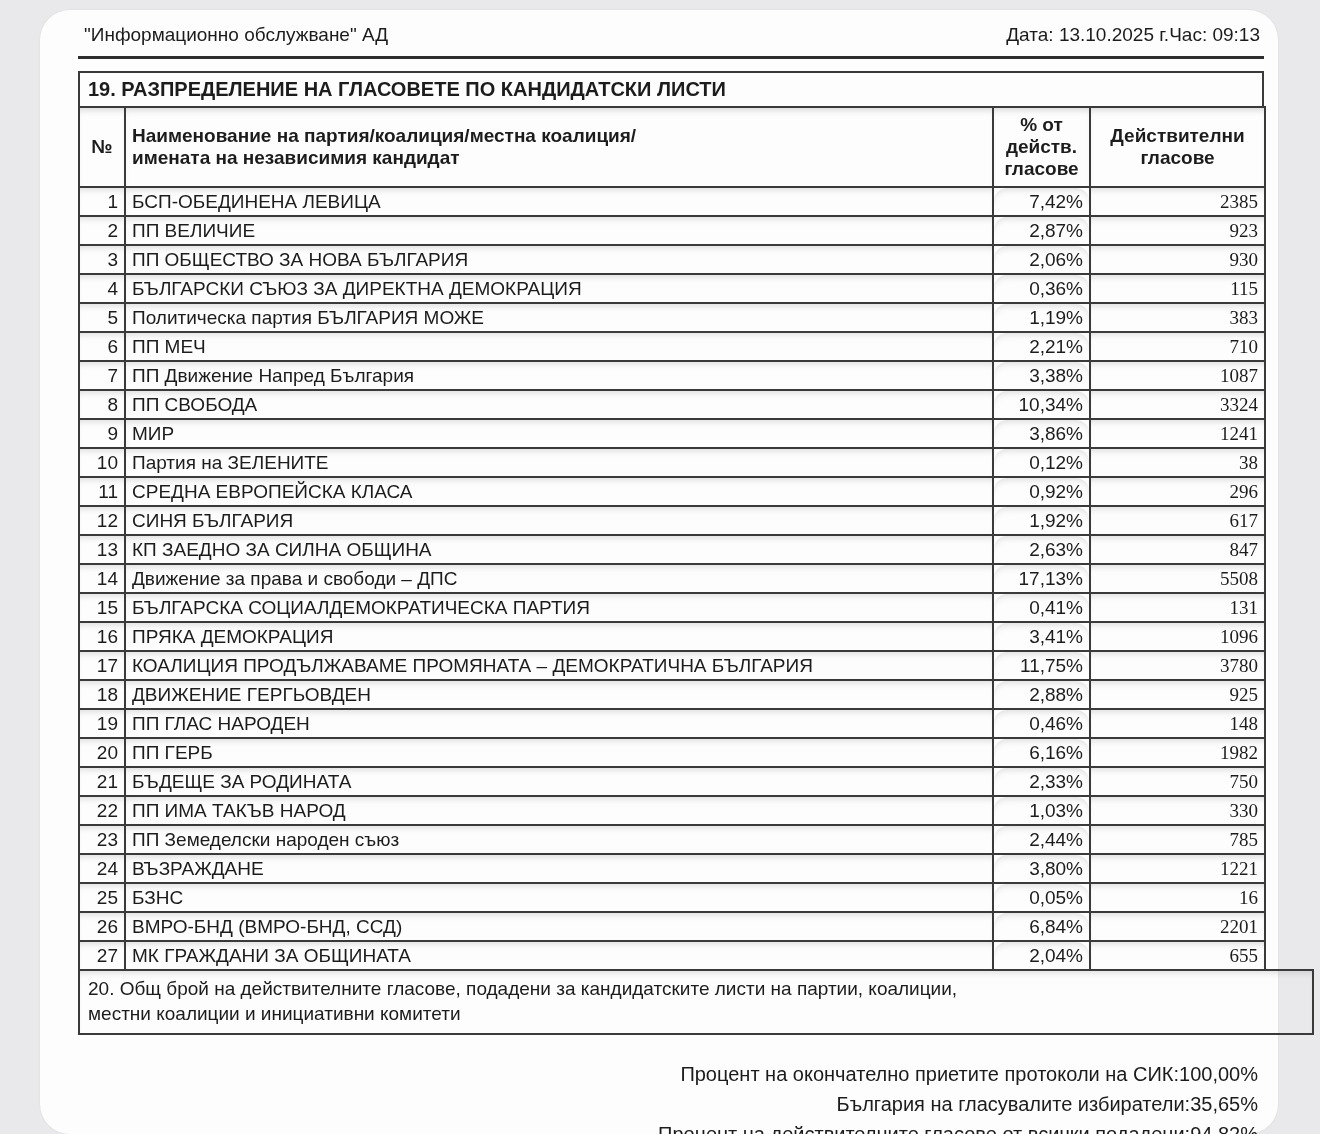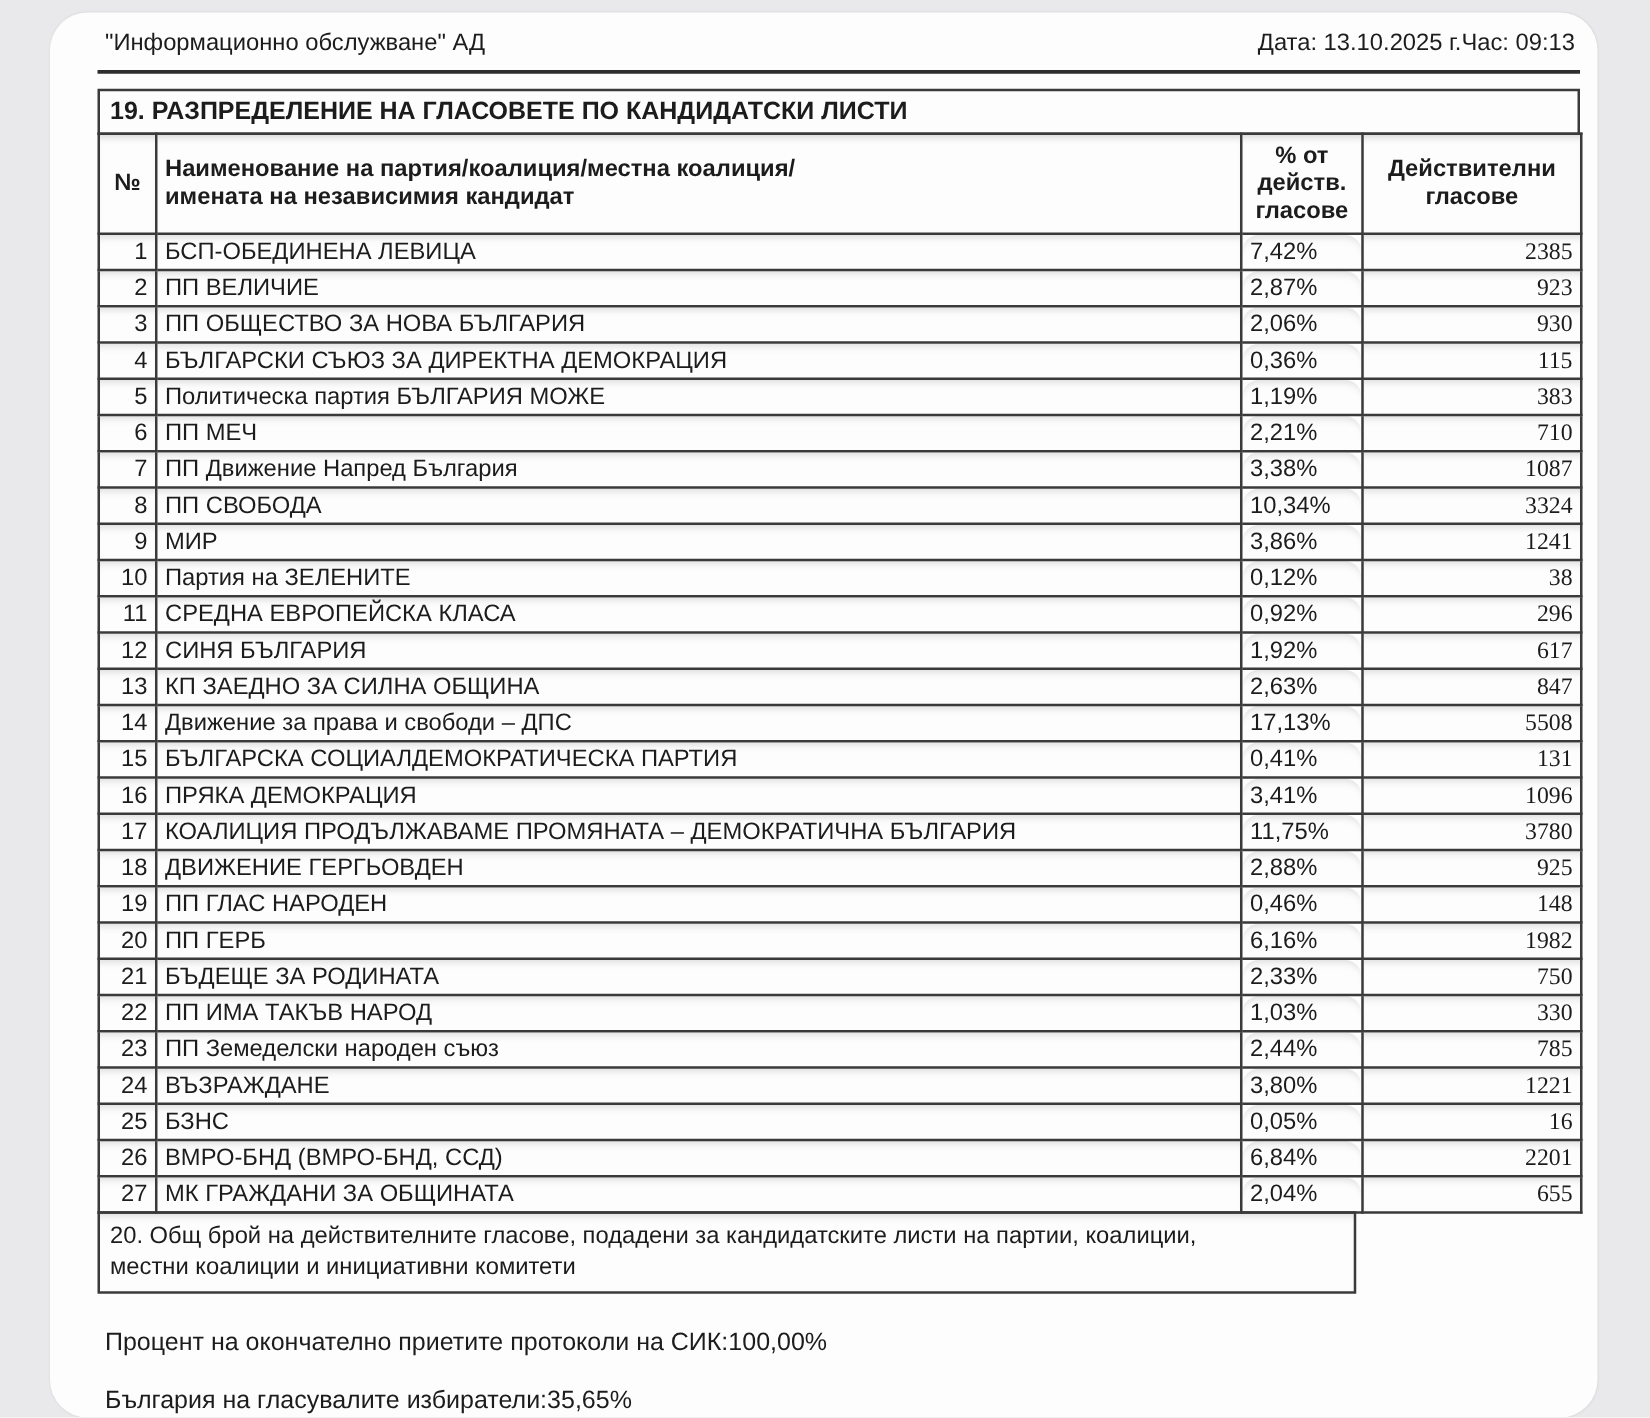--- a/index.html
+++ b/index.html
@@ -57,44 +57,44 @@
   th.h-name{text-align:left;padding-left:6px;}
   th.h-percent,th.h-votes{text-align:center;}
   .prewrap{white-space:pre-line;}
 
   table.results tbody td{
     height:27px;line-height:27px;padding:0 6px;white-space:nowrap;
     box-shadow:inset 0 6px 6px -4px rgba(110,110,110,0.22);
   }
   td.c-num{text-align:right;padding-right:4px;}
   td.c-name{text-align:left;padding-left:6px;}
-  td.c-percent{padding-right:6px;border-radius:13px;}
+  td.c-percent{text-align:right;padding-right:6px;border-radius:13px;}
   td.c-votes{text-align:right;padding-right:6px;font-family:Liberation Serif, serif;}
 
   
   .total-box{
-    display:flex;width:1007px;margin-top:-2px;
+    display:flex;width:1236px;margin-top:-2px;
     border:2px solid var(--line);
     box-shadow:inset 0 6px 6px -4px rgba(110,110,110,0.22);
     gap:36px;
   }
   .total-text{
     flex:1;padding:5px 8px 7px 8px;font-size:19px;line-height:25px;
   }
   .total-value{
     width:112px;border-left:2px solid var(--line);
     display:flex;align-items:flex-end;justify-content:flex-end;
     padding:2px 6px 5px 6px;font-size:19px;
   }
 
   
   .summary{margin-top:24px;font-size:20px;}
   .summary-row{
-    display:flex;justify-content:flex-start;
-    line-height:30px;padding:0 6px;margin-top:16px;
+    display:flex;justify-content:flex-end;
+    line-height:30px;padding:0 6px;
   }
 </style>
 </head>
 <body>
 
 <div class="card">
   <div class="content">
 
     <div class="doc-header">
       <span>"Информационно обслужване" АД</span>

